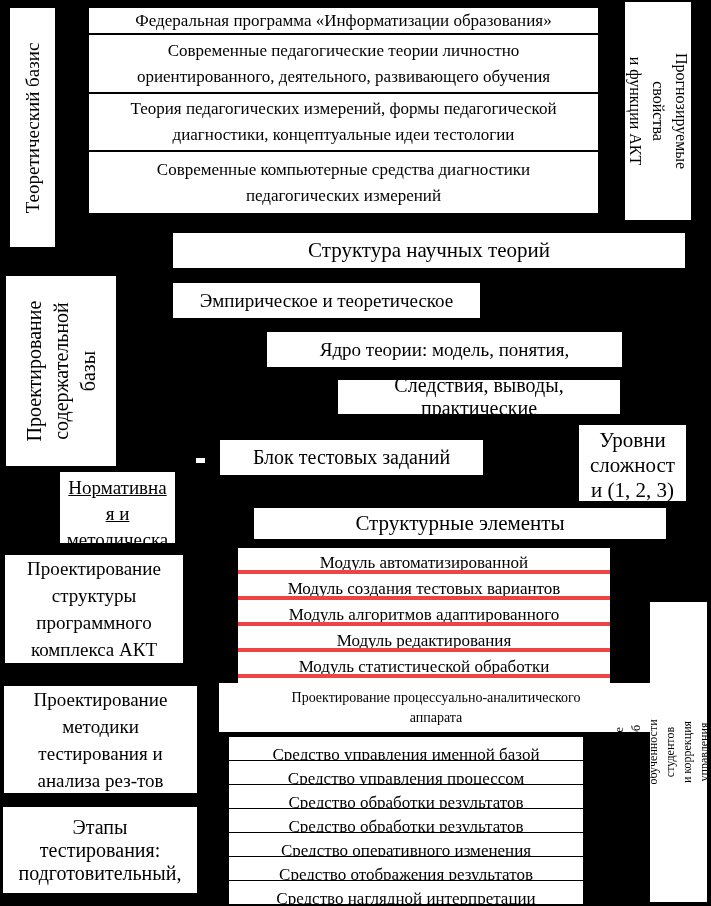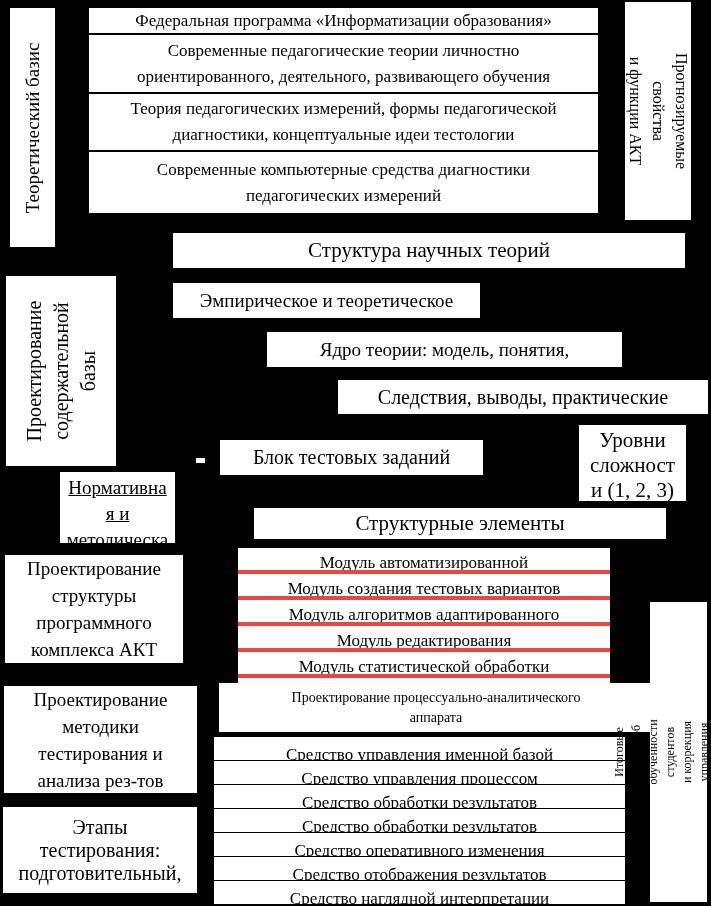--- a/index.html
+++ b/index.html
@@ -21,21 +21,21 @@
   #src1{height:57px;border-top:2px solid #000;}
   #src2{height:56px;border-top:2px solid #000;}
   #src3{height:61px;border-top:2px solid #000;}
 
   #b-pred{left:625px;top:2px;width:66px;height:218px;}
   #b-pred .vtext{font-size:16px;line-height:23px;}
 
   #b-structure{left:173px;top:233px;width:512px;height:35px;font-size:21px;}
   #b-empirical{left:173px;top:283px;width:307px;height:35px;font-size:19px;}
   #b-core{left:267px;top:332px;width:355px;height:35px;font-size:19px;}
-  #b-conseq{left:338px;top:380px;width:370px;height:34px;font-size:20px;}
+  #b-conseq{left:338px;top:380px;width:282px;height:34px;font-size:20px;}
 
   #b-content{left:6px;top:276px;width:110px;height:190px;}
   #b-content .vtext{font-size:20px;line-height:27px;}
 
   #b-testblock{left:220px;top:440px;width:263px;height:35px;font-size:20px;font-family:Liberation Serif, serif;}
   .dash{position:absolute;left:196px;top:458px;width:9px;height:5px;background:#fff;}
 
   #b-difficulty{left:579px;top:425px;width:107px;height:76px;font-size:21px;line-height:25px;
                 overflow:hidden;text-align:center;white-space:pre-line;padding-top:3px;}
   #b-normative{left:60px;top:472px;width:115px;height:71px;font-size:19px;line-height:26px;
@@ -44,21 +44,21 @@
 
   #b-progcomplex{left:5px;top:555px;width:178px;height:108px;font-size:19px;line-height:27px;}
   #b-modules{left:238px;top:548px;width:372px;}
   .modrow{height:26px;border-bottom:4px solid #ef4444;overflow:hidden;text-align:center;
           font-size:17px;line-height:22px;padding-top:4px;box-sizing:border-box;background:#fff;}
   .modrow:last-child{height:23px;border-bottom:0;margin-left:36px;}
 
   #b-method{left:4px;top:686px;width:193px;height:107px;font-size:19px;line-height:27px;}
   #b-proc{left:219px;top:683px;width:434px;height:49px;font-size:14px;line-height:20px;}
 
-  #b-tools{left:214px;top:737px;width:411px;}
+  #b-tools{left:229px;top:737px;width:354px;}
   .toolrow{height:24px;border-bottom:1px solid #000;overflow:hidden;text-align:center;
            font-size:17px;line-height:24px;padding-top:6px;box-sizing:border-box;background:#fff;}
 
   #b-stages{left:3px;top:807px;width:194px;height:86px;font-size:20px;line-height:23px;overflow:hidden;}
 
   #b-final{left:650px;top:602px;width:57px;height:300px;}
   #b-final .vtext{font-size:12px;line-height:17px;}
 </style>
 </head>
 <body>

